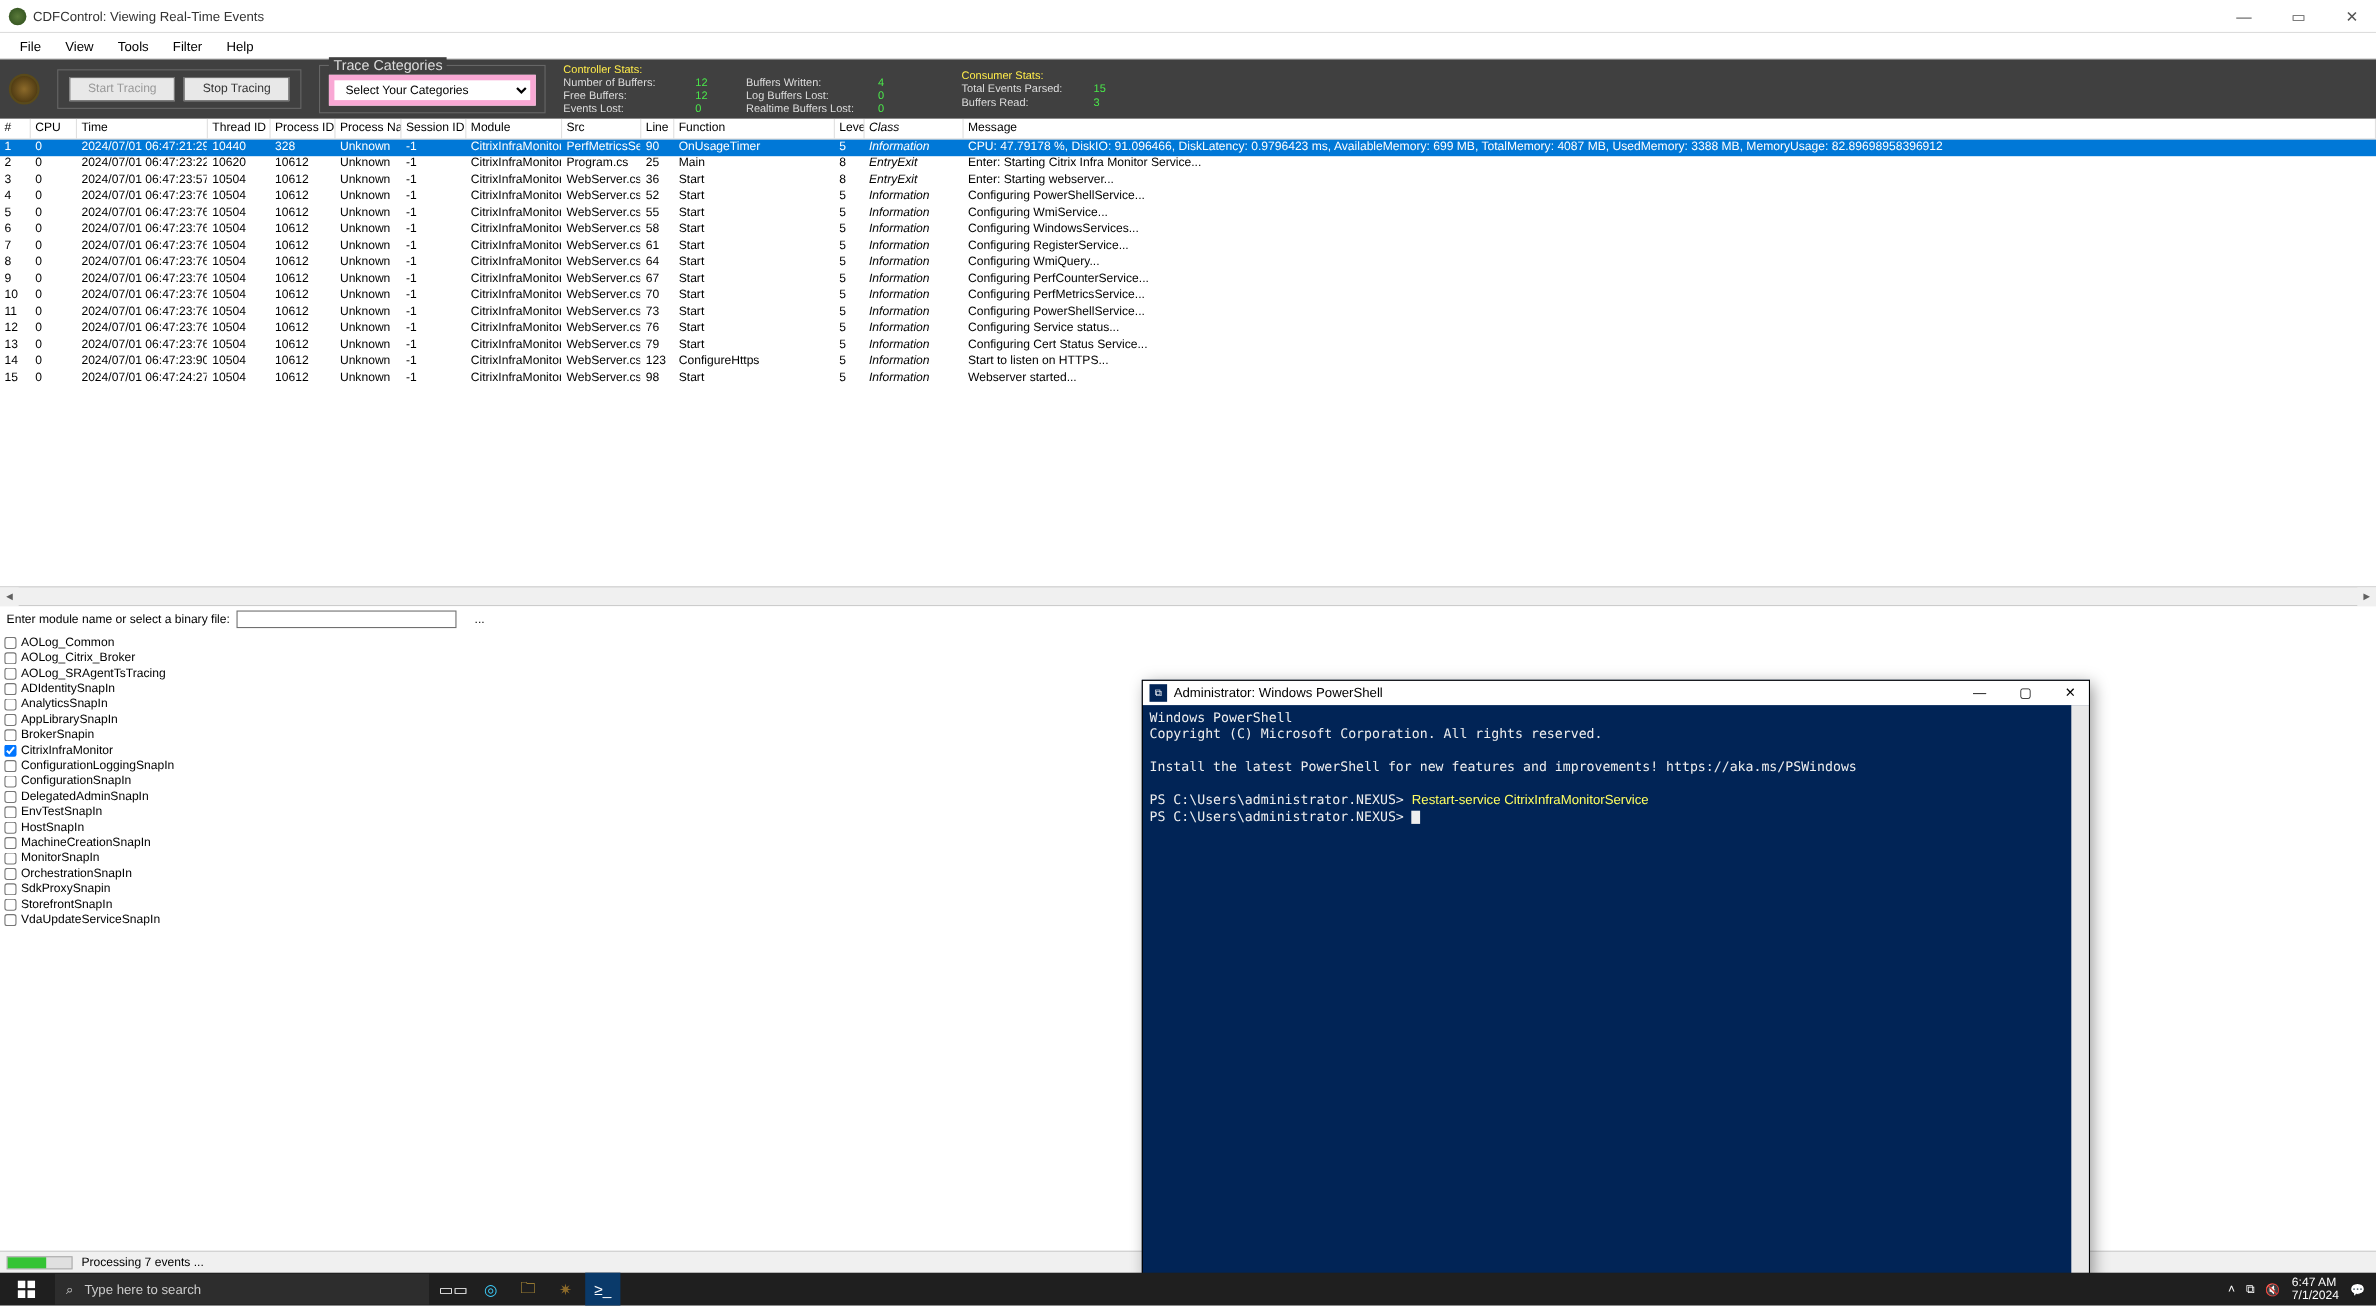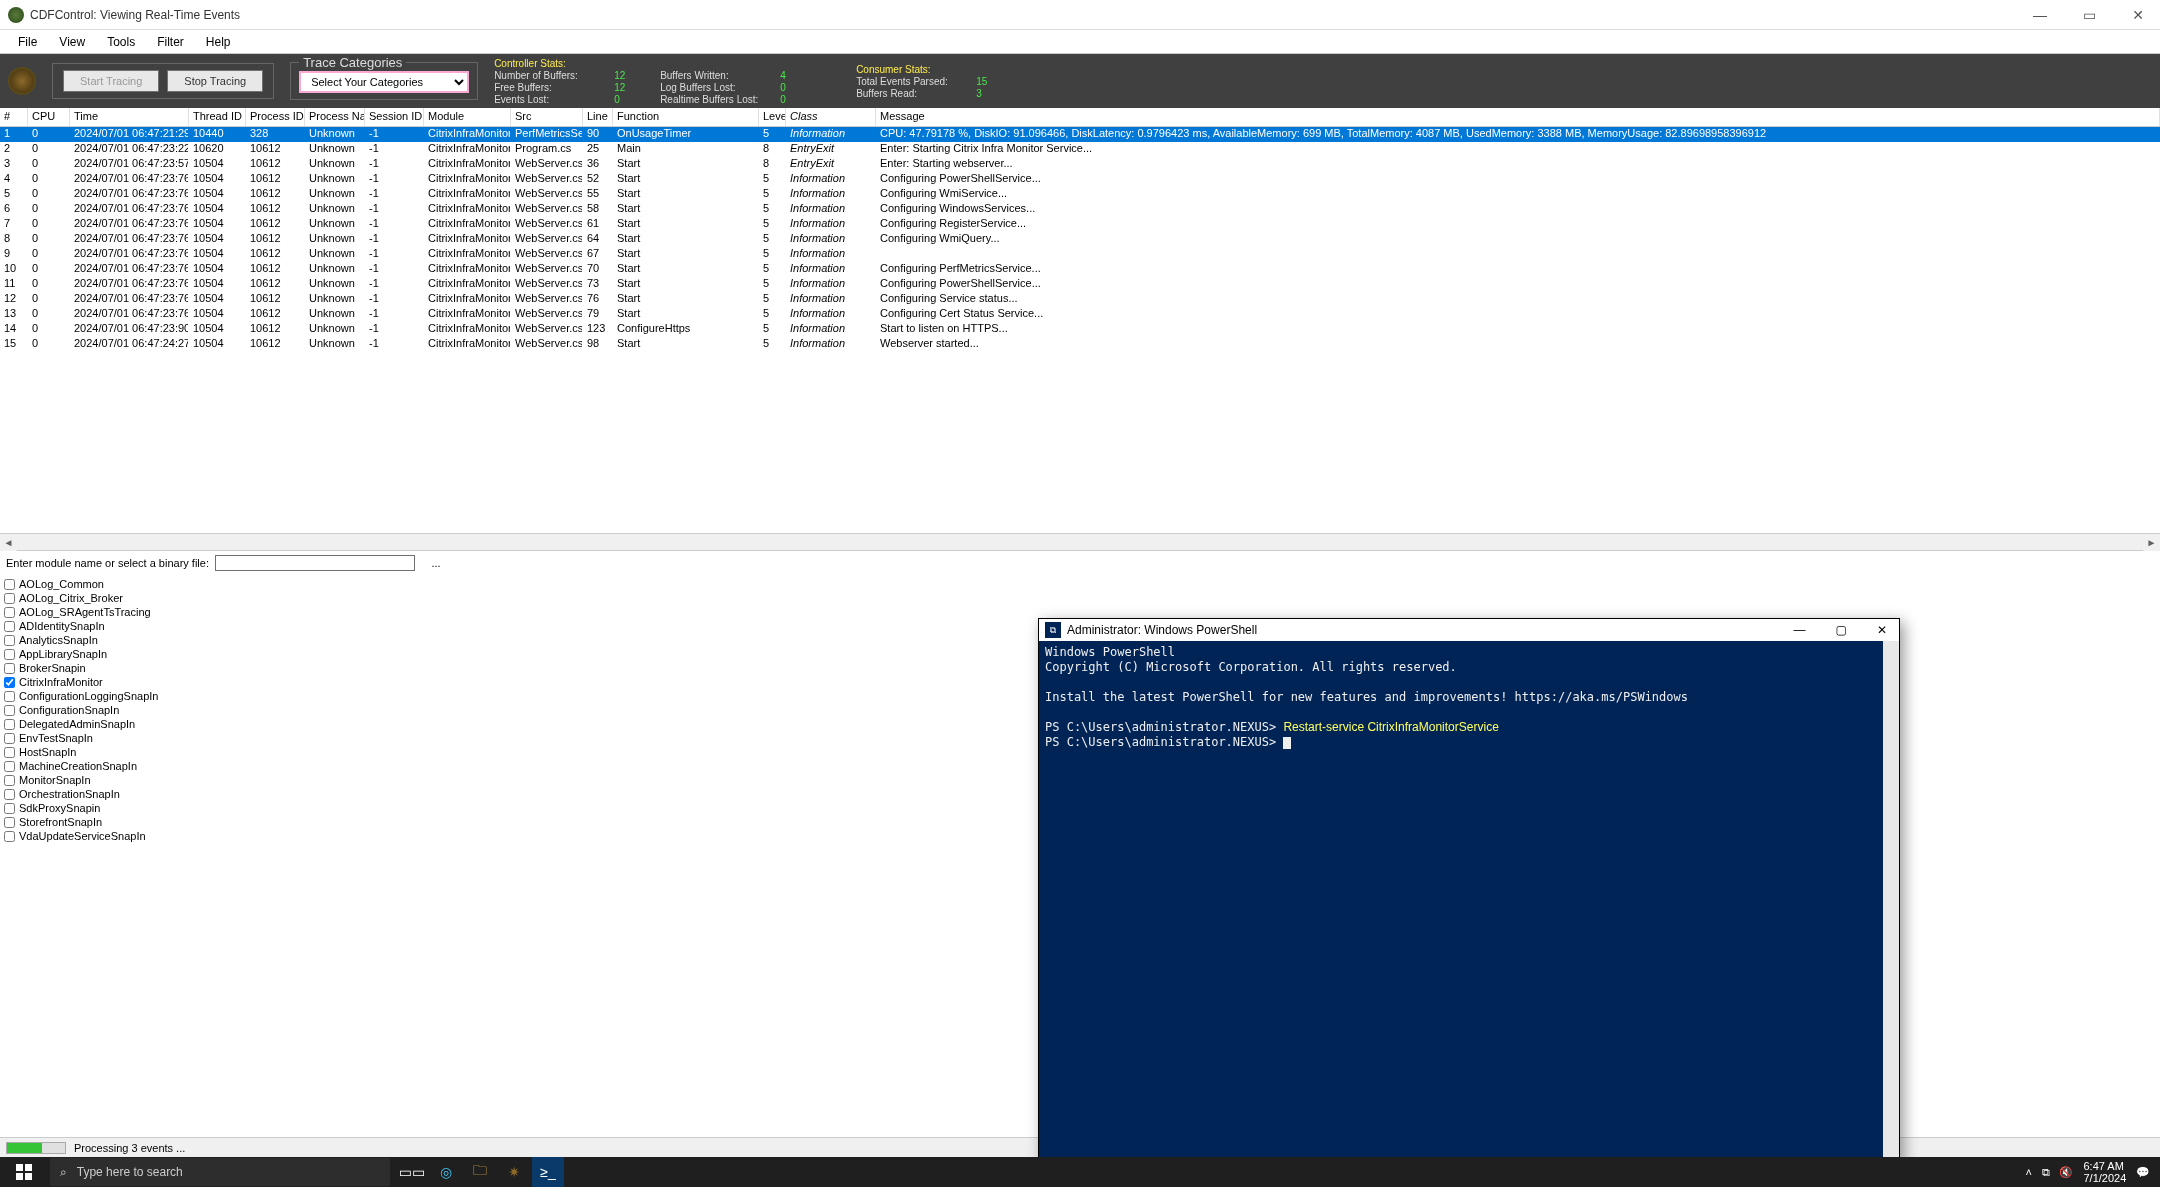--- a/index.html
+++ b/index.html
@@ -16,21 +16,21 @@
 .menubar span { padding: 2px 10px; cursor: pointer; }
 
 
 .toolbar { height: 54px; background: #404040; display: flex; align-items: center; padding: 4px 8px; color: #fff; font-size: 11px; gap: 16px; }
 .tb-icon { width: 28px; height: 28px; background: radial-gradient(circle, #8c6a2a, #3a2a0a); border-radius: 50%; border: 2px solid #5a4a1a; }
 .btn-group { display: flex; gap: 8px; border: 1px solid #666; padding: 6px 10px; }
 .tb-btn { background: #e8e8e8; color: #333; border: 1px solid #707070; padding: 4px 16px; font-size: 11px; cursor: pointer; }
 .tb-btn:disabled { color: #999; }
 .trace-cat { border: 1px solid #666; padding: 2px 8px 6px 8px; position: relative; }
 .trace-cat-label { font-size: 13px; color: #ddd; position: absolute; top: -8px; left: 8px; background: #404040; padding: 0 4px; }
-.trace-select { background: #fff; color: #000; border: 2px solid #f9a8d4; padding: 2px 6px; font-size: 11px; width: 170px; }
+.trace-select { background: #fff; color: #000; border: 5px solid #f9a8d4; padding: 2px 6px; font-size: 11px; width: 188px; }
 .stats-block { display: flex; flex-direction: column; gap: 1px; font-size: 10px; }
 .stats-title { color: #ffec4a; }
 .stats-row { display: flex; }
 .stats-label { color: #ddd; width: 120px; }
 .stats-val { color: #4ae84a; width: 30px; }
 
 
 .grid-wrap { height: 425px; background: #fff; overflow: hidden; }
 .grid-header { display: flex; background: #fff; font-size: 11px; color: #000; border-bottom: 1px solid #ccc; }
 .grid-header > div { padding: 2px 4px; border-right: 1px solid #e0e0e0; height: 18px; overflow: hidden; white-space: nowrap; }
@@ -327,20 +327,21 @@
         <div class="col-tid">10504</div>
         <div class="col-pid">10612</div>
         <div class="col-pname">Unknown</div>
         <div class="col-sid">-1</div>
         <div class="col-mod">CitrixInfraMonitor</div>
         <div class="col-src">WebServer.cs</div>
         <div class="col-line">67</div>
         <div class="col-func">Start</div>
         <div class="col-lvl">5</div>
         <div class="col-cls">Information</div>
+        <div class="col-msg">Configuring PerfCounterService...</div>
       </div>
       <div class="grid-row">
         <div class="col-n">10</div>
         <div class="col-cpu">0</div>
         <div class="col-time">2024/07/01 06:47:23:76021</div>
         <div class="col-tid">10504</div>
         <div class="col-pid">10612</div>
         <div class="col-pname">Unknown</div>
         <div class="col-sid">-1</div>
         <div class="col-mod">CitrixInfraMonitor</div>
@@ -519,21 +520,21 @@
     <label>
       <input type="checkbox" style="">
       <span>VdaUpdateServiceSnapIn</span>
     </label>
   </div>
 
 <div class="statusbar">
   <div class="progress">
       <div class="progress-fill"></div>
     </div>
-  <span>Processing 3 events ...</span>
+  <span>Processing 7 events ...</span>
 </div>
 
 <div class="pswin">
   <div class="ps-title">
     <div class="ps-title-icon">⧉</div>
     <span>Administrator: Windows PowerShell</span>
     <div class="win-controls">
       <span>—</span>
       <span>▢</span>
       <span>✕</span>

